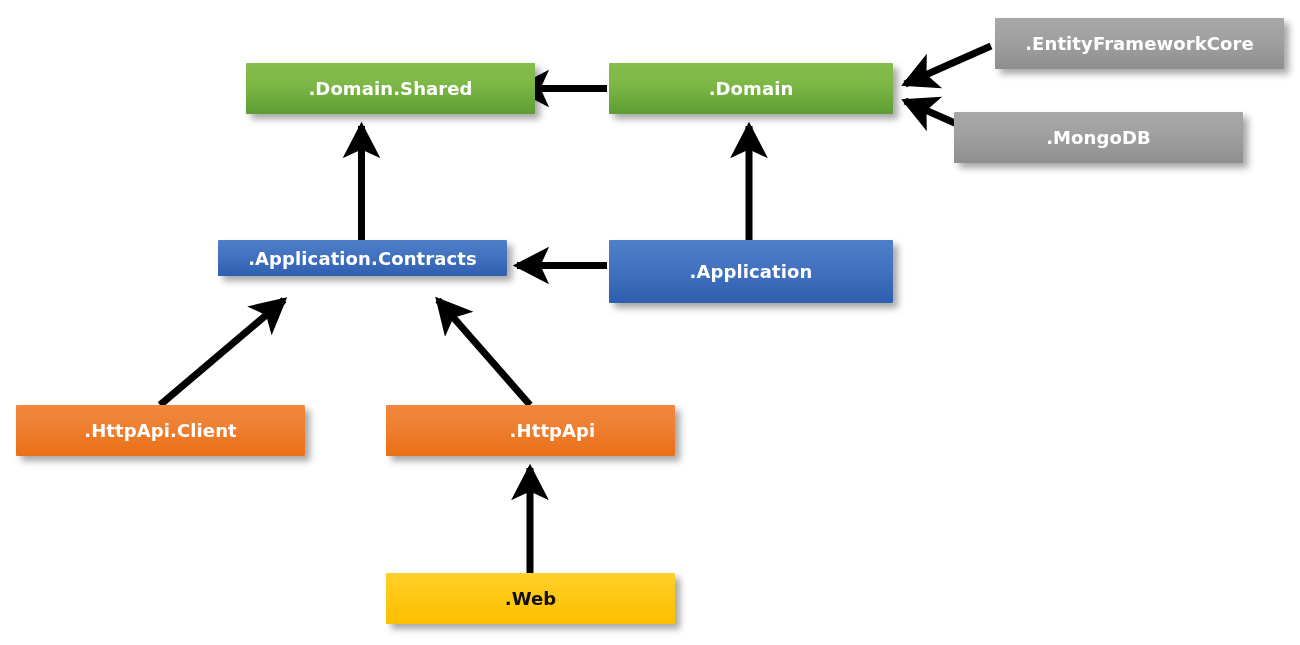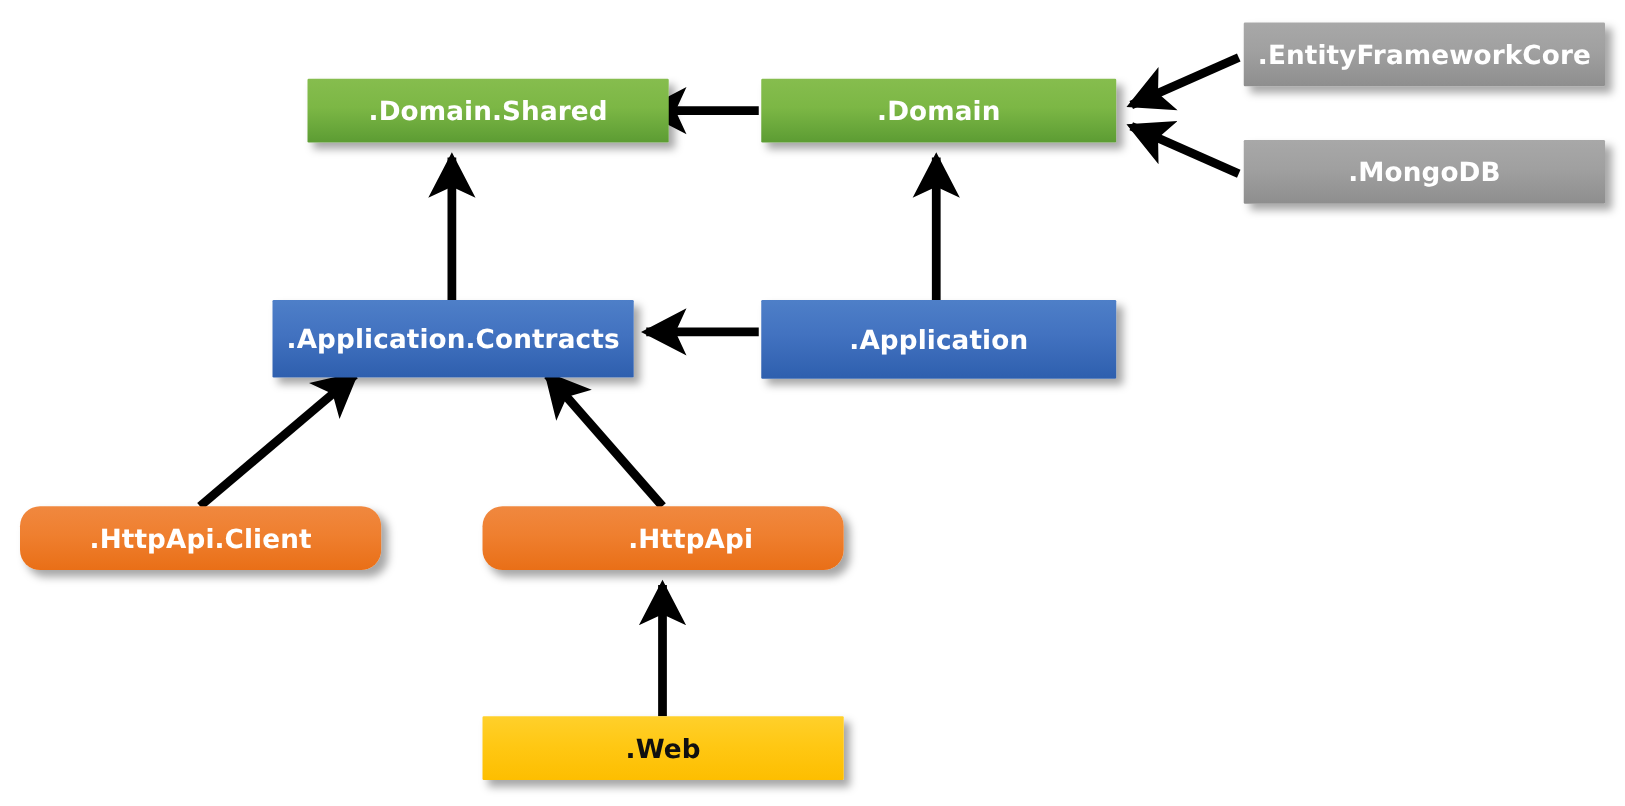--- a/index.html
+++ b/index.html
@@ -21,37 +21,36 @@
     height: 645px;
   }
   .node {
     position: absolute;
     display: flex;
     align-items: center;
     justify-content: center;
     box-sizing: border-box;
     font-family: "DejaVu Sans", sans-serif;
     font-weight: bold;
-    font-size: 21px;
+    font-size: 18px;
     letter-spacing: 0.1px;
     color: #ffffff;
     border-radius: 1px;
     box-shadow: 5px 5px 7px rgba(0,0,0,0.35);
     user-select: none;
     white-space: nowrap;
   }
   .node.green {
     background: linear-gradient(180deg, #86bd4e 0%, #7cb745 45%, #5c9c33 100%);
   }
   .node.blue {
     background: linear-gradient(180deg, #4e7fc8 0%, #4272c0 45%, #2e5fae 100%);
   }
   .node.orange {
     background: linear-gradient(180deg, #f0883f 0%, #ef7f2f 45%, #e96f17 100%);
-    border-radius: 16px;
   }
   .node.yellow {
     background: linear-gradient(180deg, #ffd02b 0%, #ffc814 45%, #fdbe00 100%);
     color: #101010;
   }
   .node.gray {
     background: linear-gradient(180deg, #a8a8a8 0%, #a0a0a0 45%, #8e8e8e 100%);
   }
   .arrows {
     position: absolute;
@@ -97,25 +96,25 @@
   </div>
 
   <div class="node green" style="left:609px; top:63px; width:284px; height:51px;justify-content:center;">
     <span>.Domain</span>
   </div>
 
   <div class="node gray" style="left:995px; top:18px; width:289px; height:51px;">
     <span>.EntityFrameworkCore</span>
   </div>
 
-  <div class="node gray" style="left:995px; top:112px; width:289px; height:51px;">
+  <div class="node gray" style="left:954px; top:112px; width:289px; height:51px;">
     <span>.MongoDB</span>
   </div>
 
-  <div class="node blue" style="left:218px; top:240px; width:289px; height:62px;">
+  <div class="node blue" style="left:218px; top:240px; width:289px; height:36px;">
     <span>.Application.Contracts</span>
   </div>
 
   <div class="node blue" style="left:609px; top:240px; width:284px; height:63px;">
     <span>.Application</span>
   </div>
 
   <div class="node orange" style="left:16px; top:405px; width:289px; height:51px;">
     <span>.HttpApi.Client</span>
   </div>

